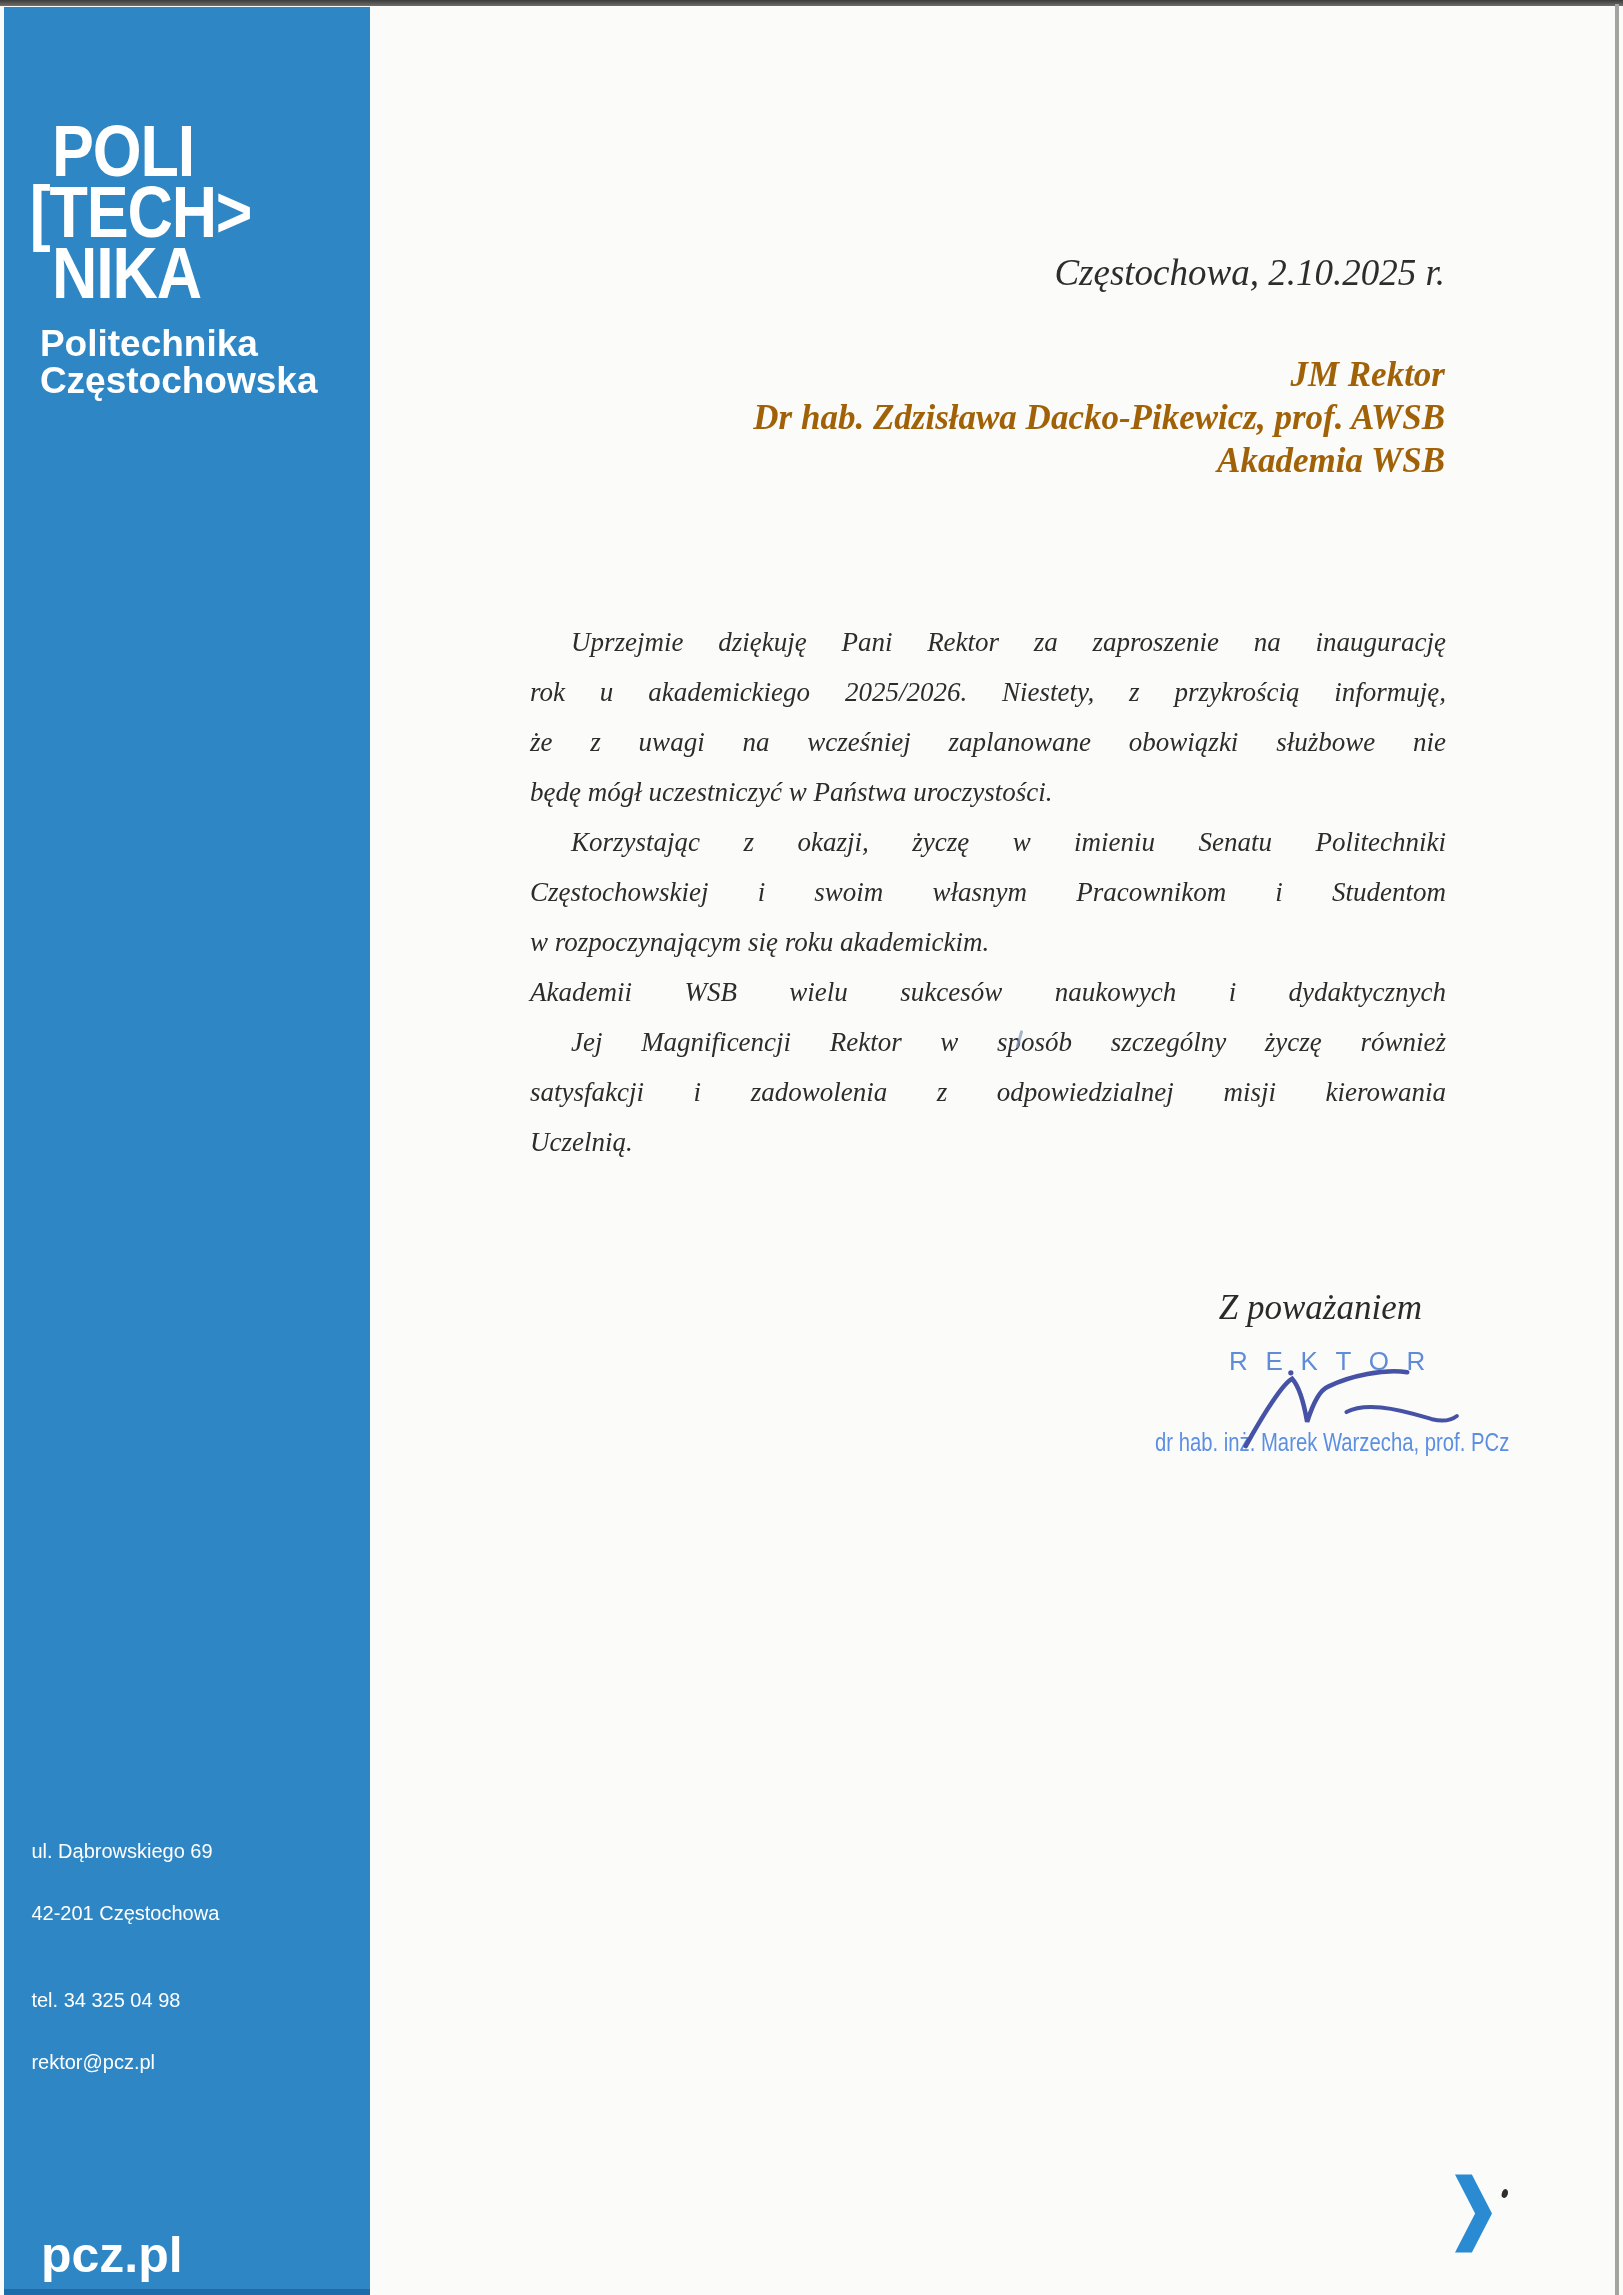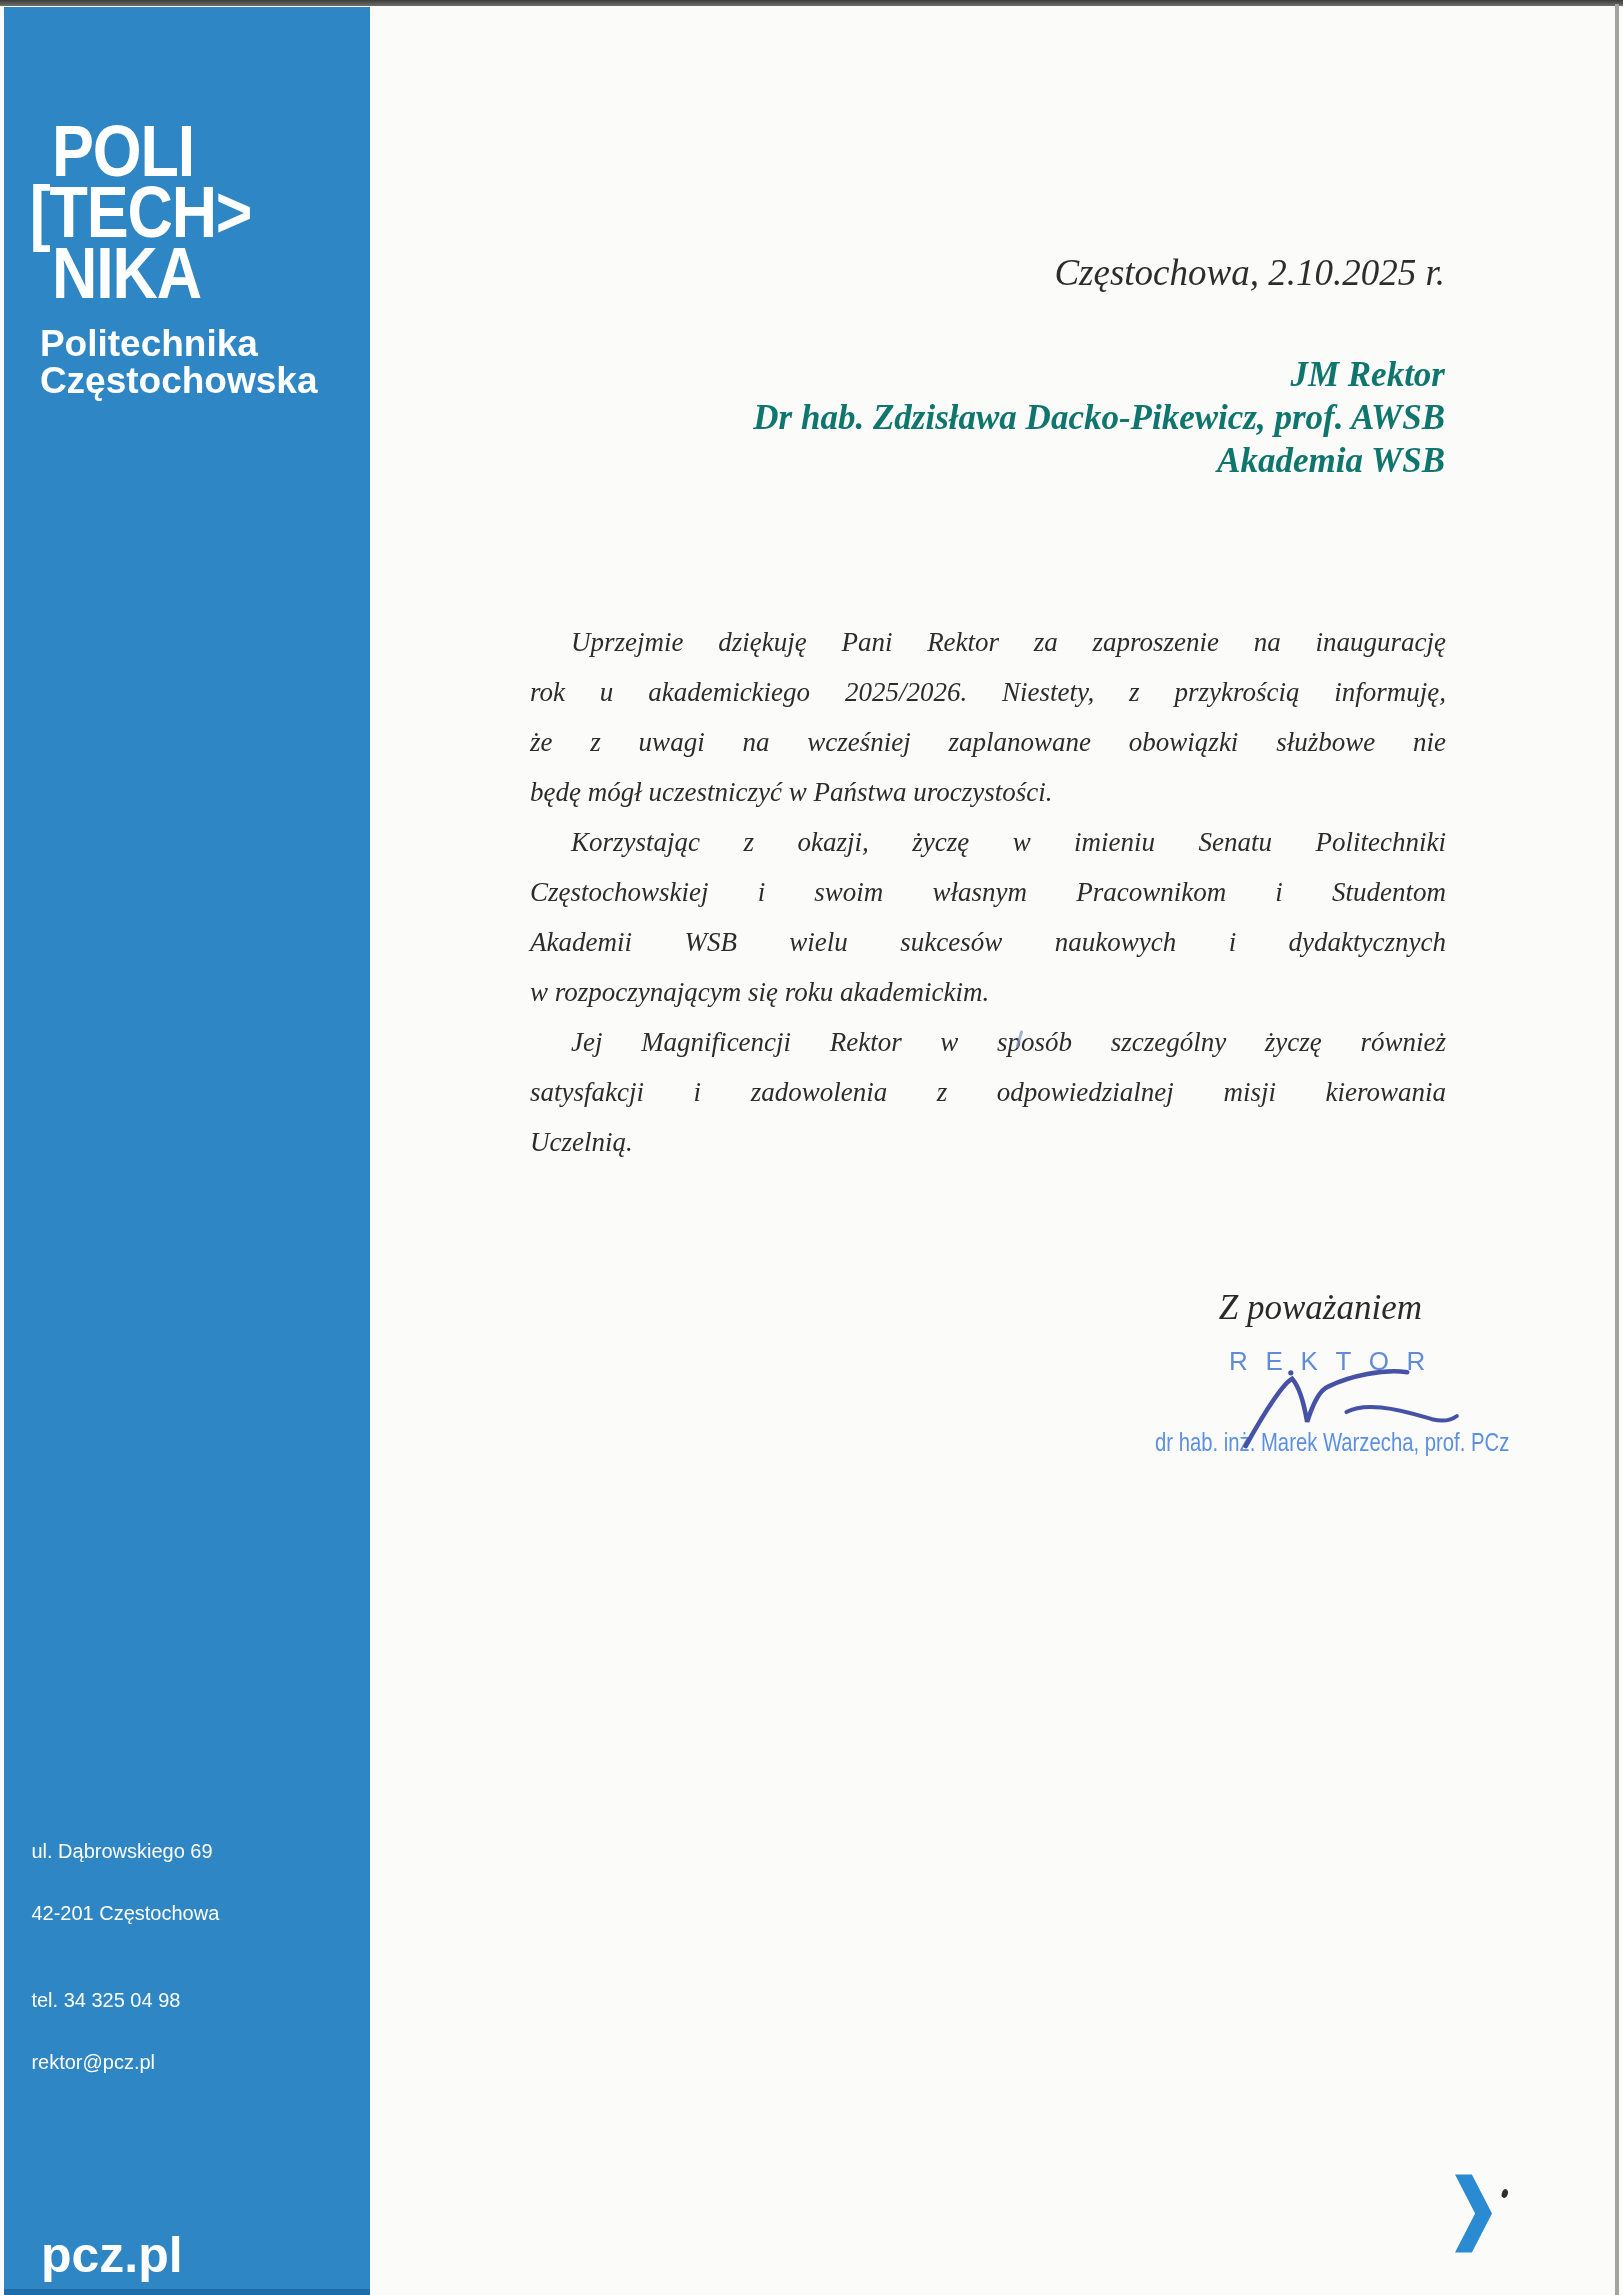--- a/index.html
+++ b/index.html
@@ -20,21 +20,21 @@
   .logo{position:absolute;left:48px;top:113px;transform:scaleX(.86);transform-origin:left top;
         font-weight:700;font-size:73px;line-height:61px;letter-spacing:-1.3px;white-space:nowrap;}
   .logo-line2{margin-left:-26px;}
   .org{position:absolute;left:36px;top:318px;font-weight:700;font-size:37px;line-height:37px;}
   .contact{position:absolute;left:27.5px;top:1813px;font-size:20px;line-height:62px;font-weight:400;}
   .contact .gap{margin-top:25px;}
   .website{position:absolute;left:22px;top:2219px;font-weight:700;font-size:50px;margin-left:15px;}
   
   .dateline{position:absolute;top:251px;right:178px;font-style:italic;font-size:37px;color:#2d2d2d;}
   .recipient{position:absolute;top:353px;right:178px;text-align:right;font-style:italic;
-             font-weight:700;font-size:35px;line-height:43px;color:#0f766e;margin-left:33px;}
+             font-weight:700;font-size:35px;line-height:43px;color:#a16207;margin-left:33px;}
   .body-block{position:absolute;left:530px;top:617px;width:916px;color:#2c2c2c;}
   .bl{font-style:italic;font-size:27px;line-height:50px;height:50px;
       text-align:justify;text-align-last:justify;overflow:visible;white-space:normal;}
   .bl.end{text-align:left;text-align-last:left;}
   .bl.indent{text-indent:41px;}
   .closing{position:absolute;top:1288px;right:201px;font-style:italic;font-size:35px;color:#2a2a2a;}
   .stamp-title{position:absolute;left:1229px;top:1346px;font-family:"Liberation Sans",sans-serif;
                font-size:26px;letter-spacing:17.7px;color:#4678d2;opacity:.85;white-space:nowrap;}
   .stamp-name{position:absolute;left:1155px;top:1427px;font-family:"Liberation Sans",sans-serif;
               font-size:26px;color:#4b84e0;opacity:.9;white-space:nowrap;
@@ -79,22 +79,22 @@
       <div>Akademia WSB</div>
     </div>
 
     <div class="body-block">
       <div class="bl indent">Uprzejmie dziękuję Pani Rektor za zaproszenie na inaugurację</div>
       <div class="bl">rok u akademickiego 2025/2026. Niestety, z przykrością informuję,</div>
       <div class="bl">że z uwagi na wcześniej zaplanowane obowiązki służbowe nie</div>
       <div class="bl end">będę mógł uczestniczyć w Państwa uroczystości.</div>
       <div class="bl indent">Korzystając z okazji, życzę w imieniu Senatu Politechniki</div>
       <div class="bl">Częstochowskiej i swoim własnym Pracownikom i Studentom</div>
+      <div class="bl end">w rozpoczynającym się roku akademickim.</div>
       <div class="bl">Akademii WSB  wielu sukcesów naukowych i dydaktycznych</div>
-      <div class="bl end">w rozpoczynającym się roku akademickim.</div>
       <div class="bl indent">Jej Magnificencji Rektor w sposób szczególny życzę również</div>
       <div class="bl">satysfakcji i zadowolenia z odpowiedzialnej misji kierowania</div>
       <div class="bl end">Uczelnią.</div>
     </div>
 
     <div class="closing">Z poważaniem</div>
 
     <div class="stamp-title">REKTOR</div>
     <div class="stamp-name">dr hab. inż. Marek Warzecha, prof. PCz</div>
 

